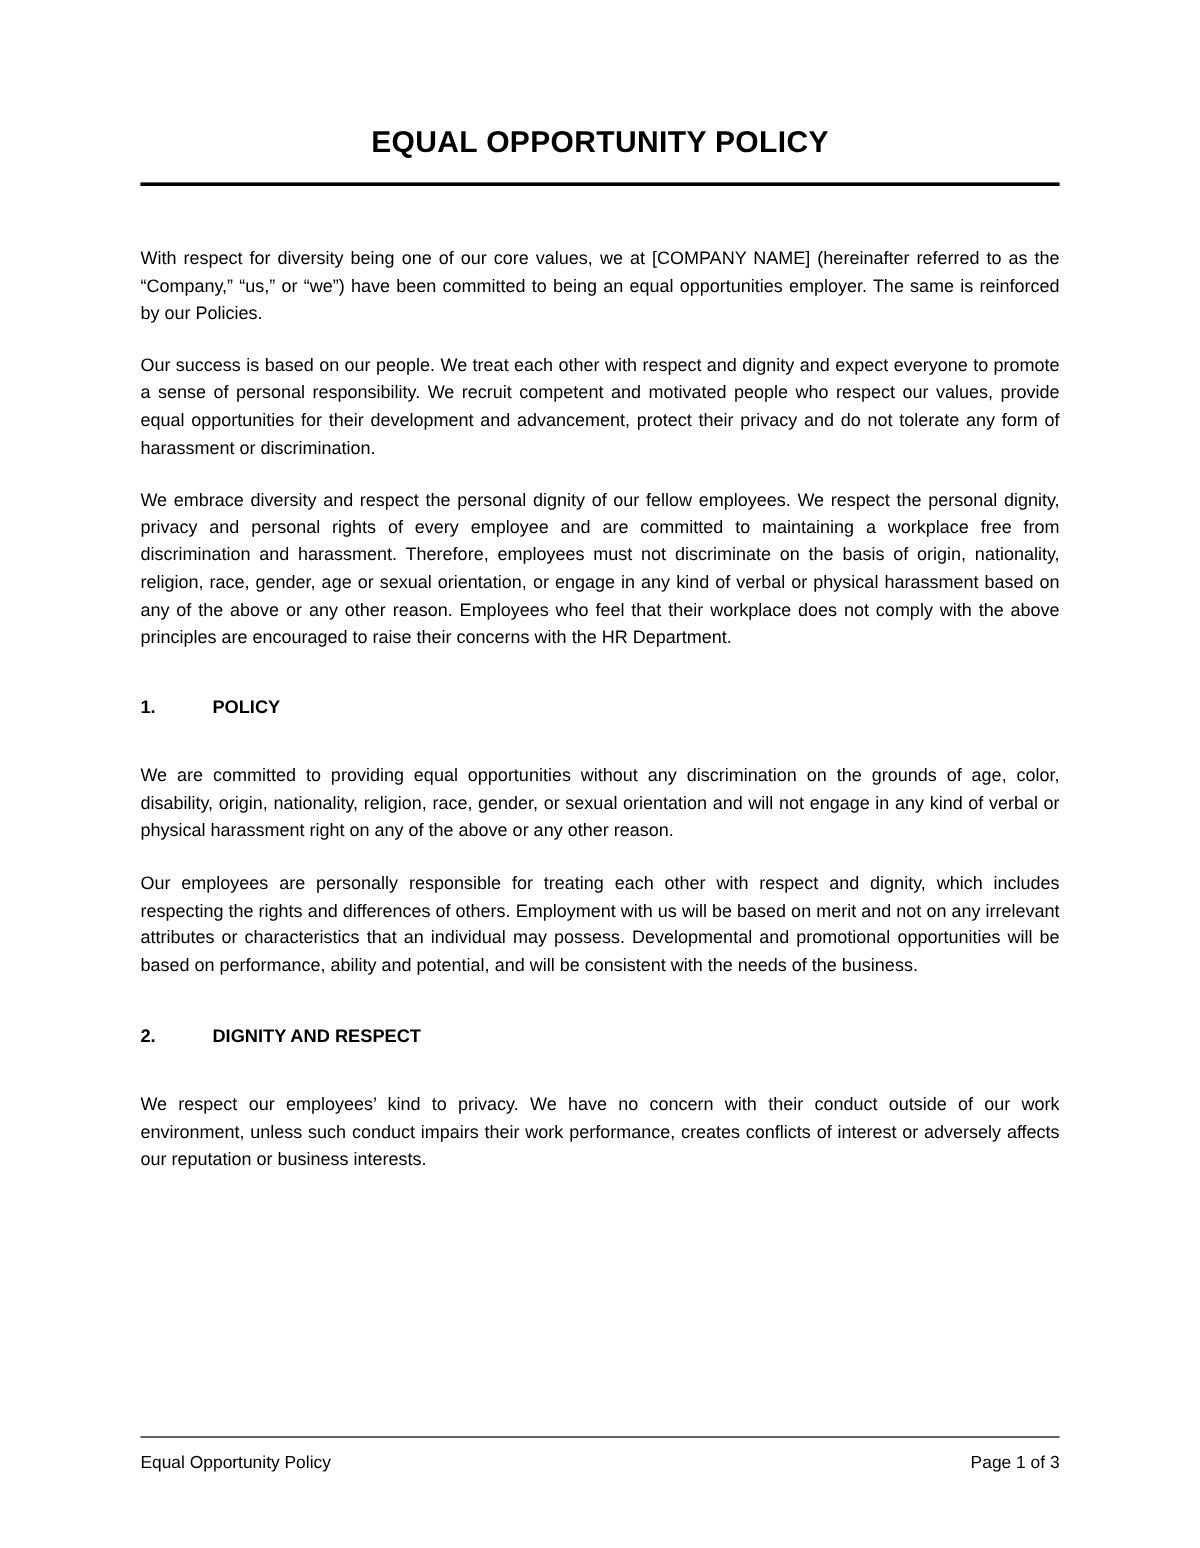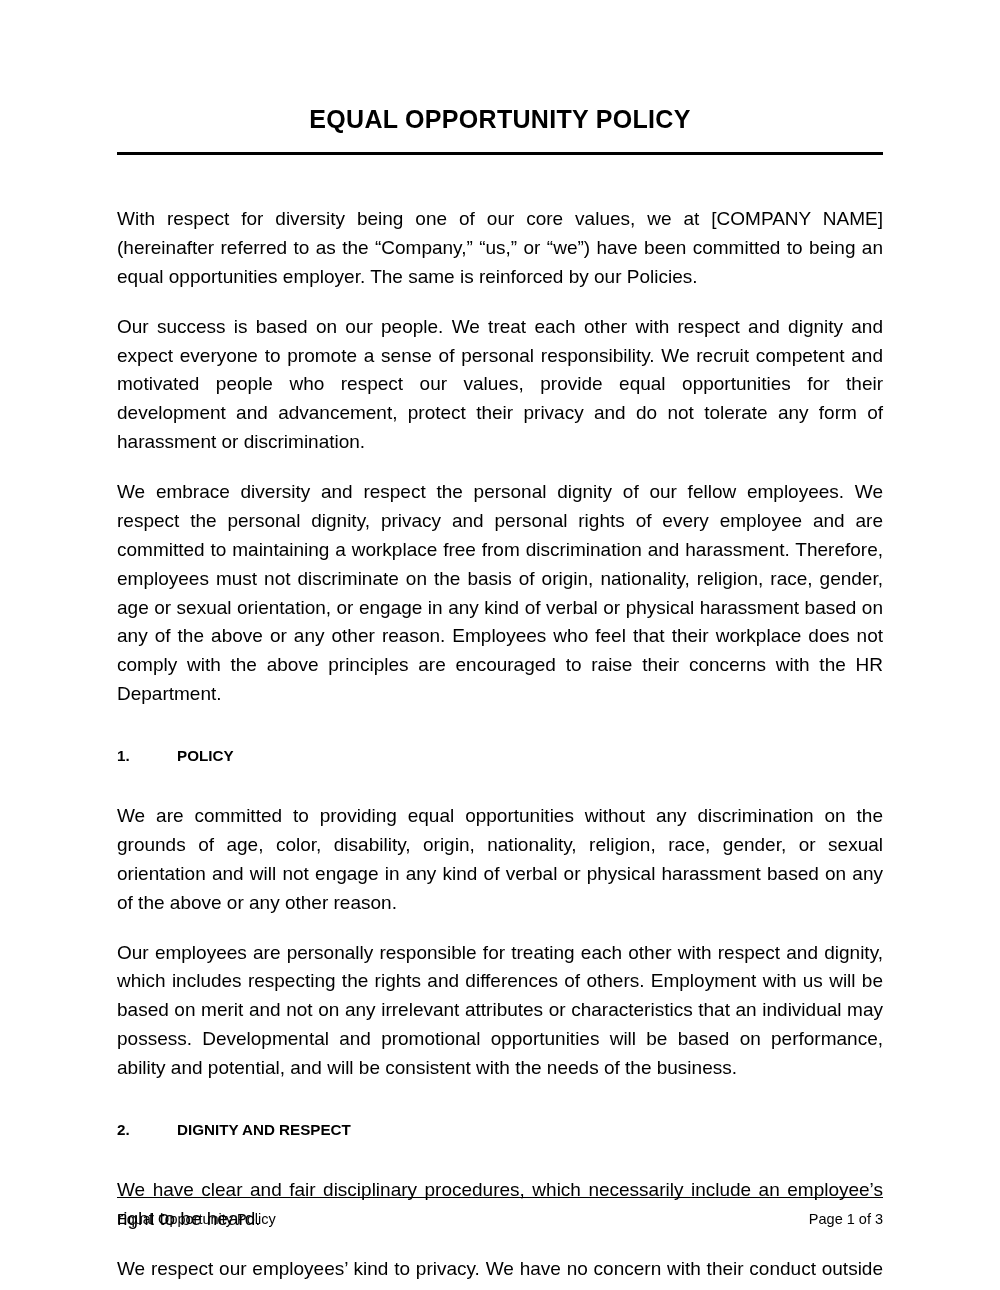--- a/index.html
+++ b/index.html
@@ -33,21 +33,21 @@
     letter-spacing: 0.3px;
     margin: 0 0 18px 0;
     line-height: 1.2;
   }
   .title-rule {
     border: none;
     border-top: 3px solid #000;
     margin: 0 0 50px 0;
   }
   p.body-text {
-    font-size: 19px;
+    font-size: 15px;
     line-height: 1.52;
     text-align: justify;
     margin: 0 0 21px 0;
   }
   .section-heading {
     display: flex;
     font-size: 15.2px;
     font-weight: bold;
     margin: 38px 0 38px 0;
   }
@@ -88,29 +88,28 @@
 
     <p class="body-text">With respect for diversity being one of our core values, we at [COMPANY NAME] (hereinafter referred to as the “Company,” “us,” or “we”) have been committed to being an equal opportunities employer. The same is reinforced by our Policies.</p>
     <p class="body-text">Our success is based on our people. We treat each other with respect and dignity and expect everyone to promote a sense of personal responsibility. We recruit competent and motivated people who respect our values, provide equal opportunities for their development and advancement, protect their privacy and do not tolerate any form of harassment or discrimination.</p>
     <p class="body-text">We embrace diversity and respect the personal dignity of our fellow employees. We respect the personal dignity, privacy and personal rights of every employee and are committed to maintaining a workplace free from discrimination and harassment. Therefore, employees must not discriminate on the basis of origin, nationality, religion, race, gender, age or sexual orientation, or engage in any kind of verbal or physical harassment based on any of the above or any other reason. Employees who feel that their workplace does not comply with the above principles are encouraged to raise their concerns with the HR Department.</p>
 
     <div class="section-heading">
       <span class="num">1.</span>
       <span class="label">POLICY</span>
     </div>
 
-    <p class="body-text">We are committed to providing equal opportunities without any discrimination on the grounds of age, color, disability, origin, nationality, religion, race, gender, or sexual orientation and will not engage in any kind of verbal or physical harassment based on any of the above or any other reason.</p>
+    <p class="body-text">We are committed to providing equal opportunities without any discrimination on the grounds of age, color, disability, origin, nationality, religion, race, gender, or sexual orientation and will not engage in any kind of verbal or physical harassment right on any of the above or any other reason.</p>
     <p class="body-text">Our employees are personally responsible for treating each other with respect and dignity, which includes respecting the rights and differences of others. Employment with us will be based on merit and not on any irrelevant attributes or characteristics that an individual may possess. Developmental and promotional opportunities will be based on performance, ability and potential, and will be consistent with the needs of the business.</p>
 
     <div class="section-heading">
       <span class="num">2.</span>
       <span class="label">DIGNITY AND RESPECT</span>
     </div>
 
-    <p class="body-text">We have clear and fair disciplinary procedures, which necessarily include an employee’s right to be heard.</p>
     <p class="body-text">We respect our employees’ kind to privacy. We have no concern with their conduct outside of our work environment, unless such conduct impairs their work performance, creates conflicts of interest or adversely affects our reputation or business interests.</p>
 
   </div>
 
   <div class="footer">
     <hr class="footer-rule">
     <div class="footer-row">
       <span>Equal Opportunity Policy</span>
       <span>Page 1 of 3</span>
     </div>

